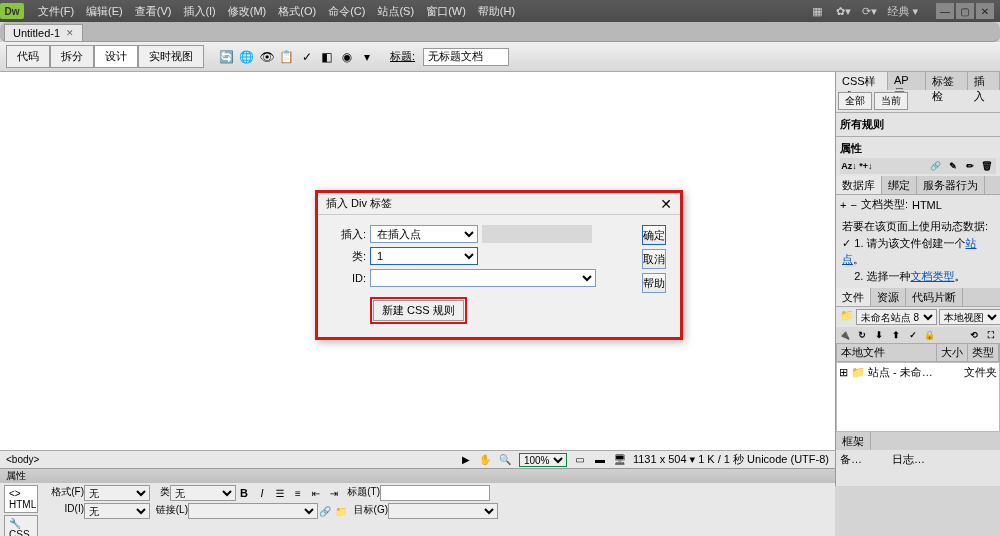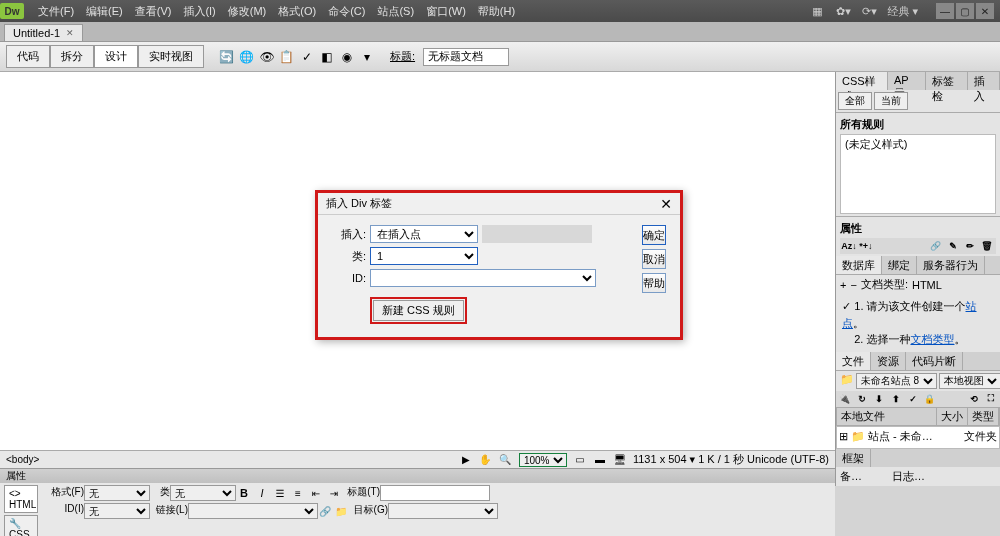--- a/index.html
+++ b/index.html
@@ -9,21 +9,21 @@
 .menubar { height: 22px; background: linear-gradient(#5a5a5a, #4a4a4a); display: flex; align-items: center; color: #e0e0e0; }
 .dw-logo { width: 24px; height: 16px; background: #8bc53f; color: #333; font-weight: bold; font-size: 10px; display: flex; align-items: center; justify-content: center; margin-right: 8px; border-radius: 2px; }
 .menu-item { padding: 0 6px; cursor: pointer; }
 .menubar-right { margin-left: auto; display: flex; align-items: center; gap: 10px; padding-right: 6px; }
 .menu-icon { width: 16px; height: 16px; display: flex; align-items: center; justify-content: center; color: #ccc; }
 .layout-label { color: #ccc; margin-right: 8px; }
 .win-controls { display: flex; gap: 2px; }
 .win-btn { width: 18px; height: 16px; background: #888; display: flex; align-items: center; justify-content: center; color: #222; font-size: 10px; }
 
 
-.tabbar { height: 20px; background: #b8b8b8; display: flex; align-items: flex-end; padding-left: 4px; border-bottom: 1px solid #999; }
+.tabbar { height: 20px; background: #b8b8b8; display: flex; align-items: flex-end; padding-left: 4px; border-bottom: 1px solid #999; border-radius: 7px; }
 .doc-tab { background: #e8e8e8; padding: 2px 8px; font-size: 11px; border: 1px solid #999; border-bottom: none; display: flex; align-items: center; gap: 6px; }
 .tab-close { font-size: 9px; color: #666; }
 
 
 .toolbar { height: 30px; background: linear-gradient(#f0f0f0, #d8d8d8); display: flex; align-items: center; padding: 0 6px; gap: 4px; border-bottom: 1px solid #aaa; }
 .view-btns { display: flex; }
 .vbtn { padding: 3px 10px; background: #efefef; border: 1px solid #999; font-size: 11px; }
 .vbtn.active { background: #fff; }
 .tool-icons { display: flex; gap: 2px; margin-left: 10px; }
 .ticon { width: 18px; height: 18px; display: flex; align-items: center; justify-content: center; border: 1px solid transparent; font-size: 12px; }
@@ -158,23 +158,20 @@
       <div class="ptab-item">AP 元</div>
       <div class="ptab-item">标签检</div>
       <div class="ptab-item">插入</div>
     </div>
     <div class="panel-sub">
       <div class="psub-btn">全部</div>
       <div class="psub-btn">当前</div>
     </div>
     <div class="panel-section">
       <div class="panel-title">所有规则</div>
-      <div class="panel-content">
-        <span>(未定义样式)</span>
-      </div>
     </div>
 
     <div class="panel-section">
       <div class="panel-title">属性</div>
       <div class="panel-toolbar">
         <span class="pticon">Az↓</span>
         <span class="pticon">*+↓</span>
         <span class="pticon" style="margin-left:auto">🔗</span>
         <span class="pticon">✎</span>
         <span class="pticon">✏</span>
@@ -187,20 +184,21 @@
       <div class="ptab-item">绑定</div>
       <div class="ptab-item">服务器行为</div>
     </div>
     <div class="panel-section" style="display:flex;align-items:center;gap:4px">
       <span>+</span>
       <span>−</span>
       <span>文档类型:</span>
       <span>HTML</span>
     </div>
     <div class="notice">
+      <div>若要在该页面上使用动态数据:</div>
       <div>✓ 1. <span>请为该文件创建一个</span><a>站点</a><span>。</span></div>
       <div>&nbsp;&nbsp;&nbsp; 2. <span>选择一种</span><a>文档类型</a><span>。</span></div>
     </div>
 
     <div class="panel-tabs">
       <div class="ptab-item active">文件</div>
       <div class="ptab-item">资源</div>
       <div class="ptab-item">代码片断</div>
     </div>
     <div class="panel-section" style="display:flex;gap:2px">

